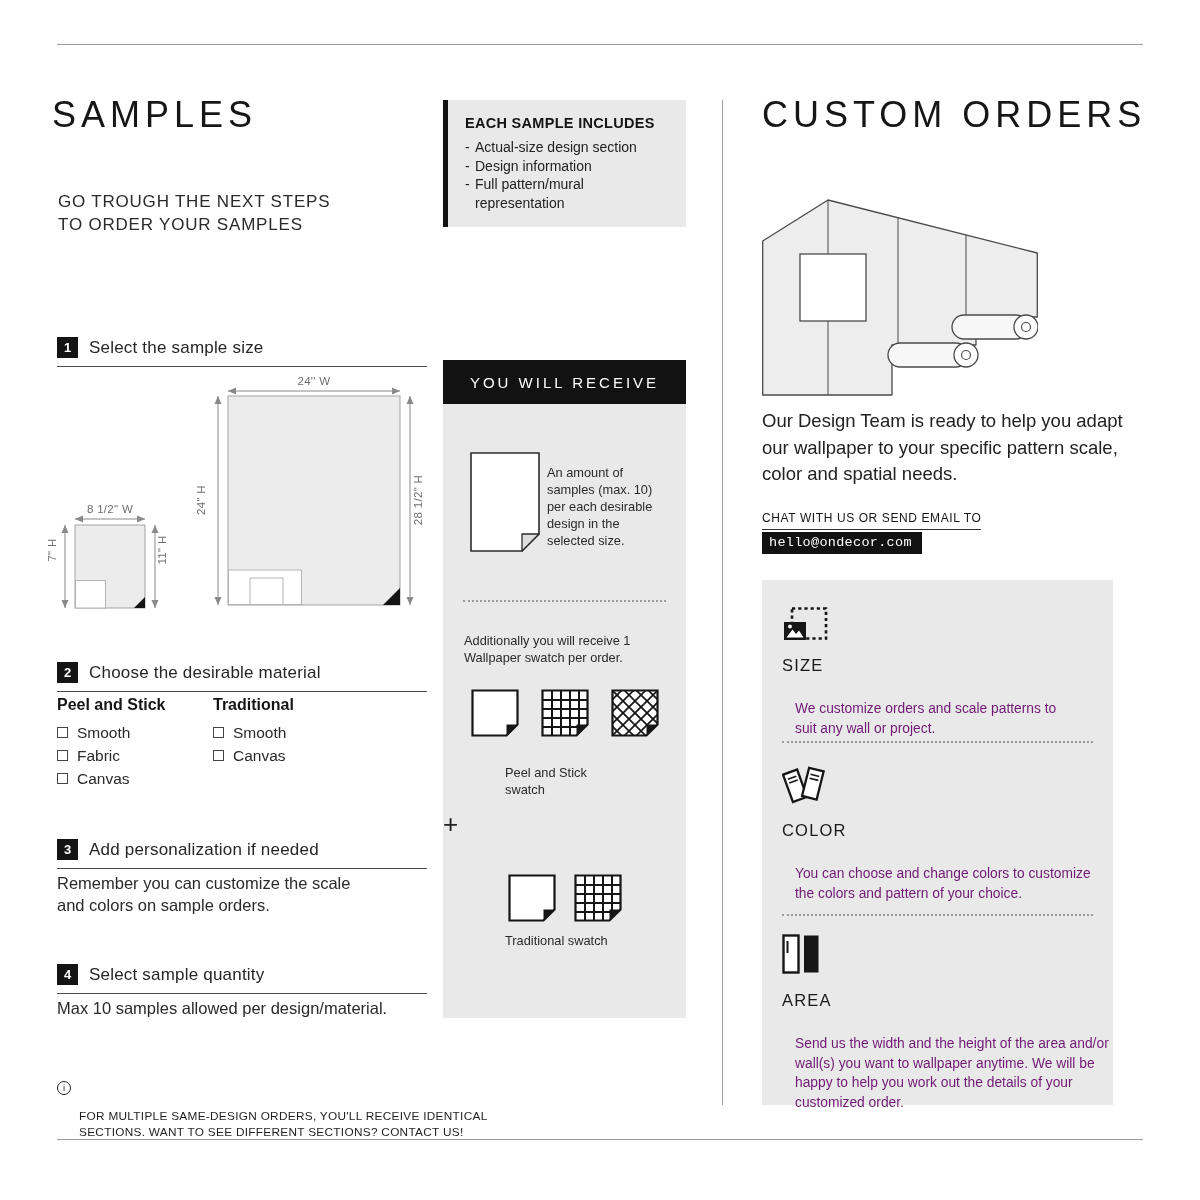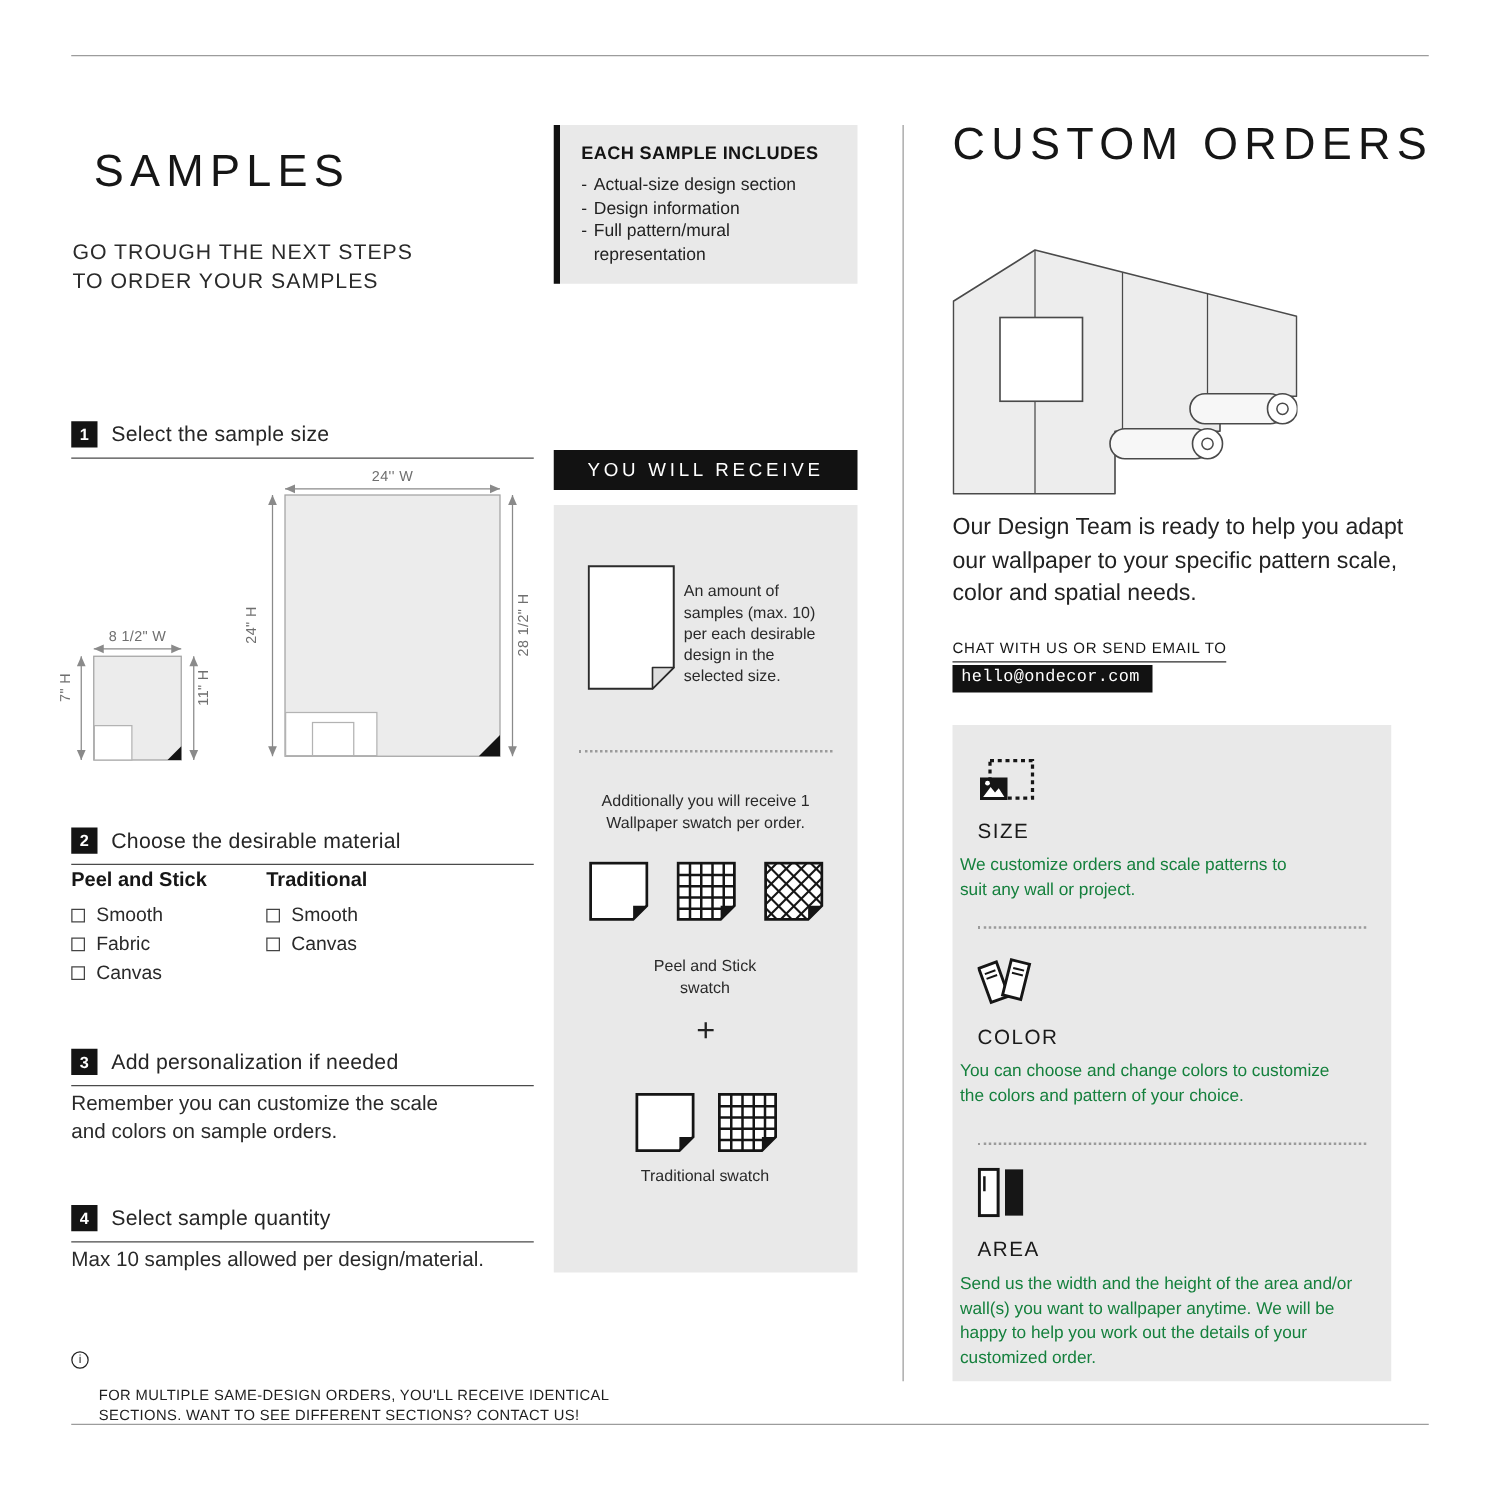--- a/index.html
+++ b/index.html
@@ -22,47 +22,47 @@
   .body-text { position:absolute; font-size:16.5px; line-height:22px; color:#2a2a2a; }
   .footnote { position:absolute; left:57px; top:1080px; display:flex; gap:8px; }
   .info-circle { width:14px; height:14px; border:1.1px solid #222; border-radius:50%; font-size:9.5px; line-height:12px;
                  text-align:center; flex:0 0 auto; margin-top:1px; color:#222; }
   .footnote-text { width:445px; font-size:11.8px; line-height:16px; letter-spacing:0.3px; color:#1f1f1f;margin-top:28px; }
   .includes-box { position:absolute; left:443px; top:100px; width:243px; background:#e9e9e9;
                   border-left:5px solid #121212; padding:15px 12px 15px 17px; }
   .includes-title { font-size:14.5px; font-weight:bold; letter-spacing:0.3px; color:#141414; margin-bottom:7px; }
   .includes-item { display:flex; font-size:14px; line-height:18.5px; color:#222; }
   .includes-item .dash { flex:0 0 10px; }
-  .receive-bar { position:absolute; left:443px; top:360px; width:243px; height:32px; background:#121212; color:#fff;
+  .receive-bar { position:absolute; left:443px; top:360px; width:243px; height:44px; background:#121212; color:#fff;
                  display:flex; align-items:center; justify-content:center; font-size:15px; letter-spacing:3px; white-space:nowrap; }
   .receive-panel { position:absolute; left:443px; top:404px; width:243px; height:614px; background:#e9e9e9; }
   .dotted { border-top:2px dotted #9b9b9b; }
-  .center-text { position:absolute; text-align:center; font-size:12.8px; line-height:17px; color:#2a2a2a; }
+  .center-text { position:absolute; text-align:left; font-size:12.8px; line-height:17px; color:#2a2a2a; }
   .swatch-row { position:absolute; left:0; width:243px; display:flex; justify-content:center; }
   .vdivider { position:absolute; left:722px; top:100px; height:1005px; border-left:1px solid #9c9c9c; }
   .right-intro { position:absolute; left:762px; top:408px; width:380px; font-size:18.5px; line-height:26.5px; color:#222; }
   .contact-label { position:absolute; left:762px; top:511px; font-size:12px; letter-spacing:0.6px; color:#161616;
                    border-bottom:1px solid #2c2c2c; padding-bottom:4px; white-space:nowrap; }
   .email-box { position:absolute; left:762px; top:532px; background:#121212; color:#fff; font-size:13.5px;
                padding:3px 10px 4px 7px; letter-spacing:0.3px; cursor:pointer; white-space:nowrap;font-family:Liberation Mono, monospace; }
   .features-panel { position:absolute; left:762px; top:580px; width:351px; height:525px; background:#e9e9e9; }
   .feat-icon { position:absolute; left:20px; }
   .feat-name { position:absolute; left:20px; font-size:16.5px; letter-spacing:1.2px; color:#1a1a1a; }
-  .feat-text { position:absolute; left:6px; font-size:13.8px; line-height:19.5px; color:#15803d; }
+  .feat-text { position:absolute; left:33px; font-size:13.8px; line-height:19.5px; color:#701a75;margin-top:17px; }
   .feat-div { position:absolute; left:20px; width:311px; }
   .dim { font-size:11.5px; fill:#6f6f6f; letter-spacing:0.3px; font-family:"Liberation Sans","DejaVu Sans",sans-serif; }
 </style>
 </head>
 <body>
 
 <div class="page">
 
   <div class="rule" style="top:44px;"></div>
 
-  <h1 class="big-title" style="left:75px; top:94px;margin-top:22px;">SAMPLES</h1>
+  <h1 class="big-title" style="left:52px; top:94px;">SAMPLES</h1>
 
   <div class="intro">
     <div>GO TROUGH THE NEXT STEPS</div>
     <div>TO ORDER YOUR SAMPLES</div>
   </div>
 
   <div class="step-header" style="top:337px;">
     <span class="step-num">1</span>
     <span class="step-label">Select the sample size</span>
   </div>

